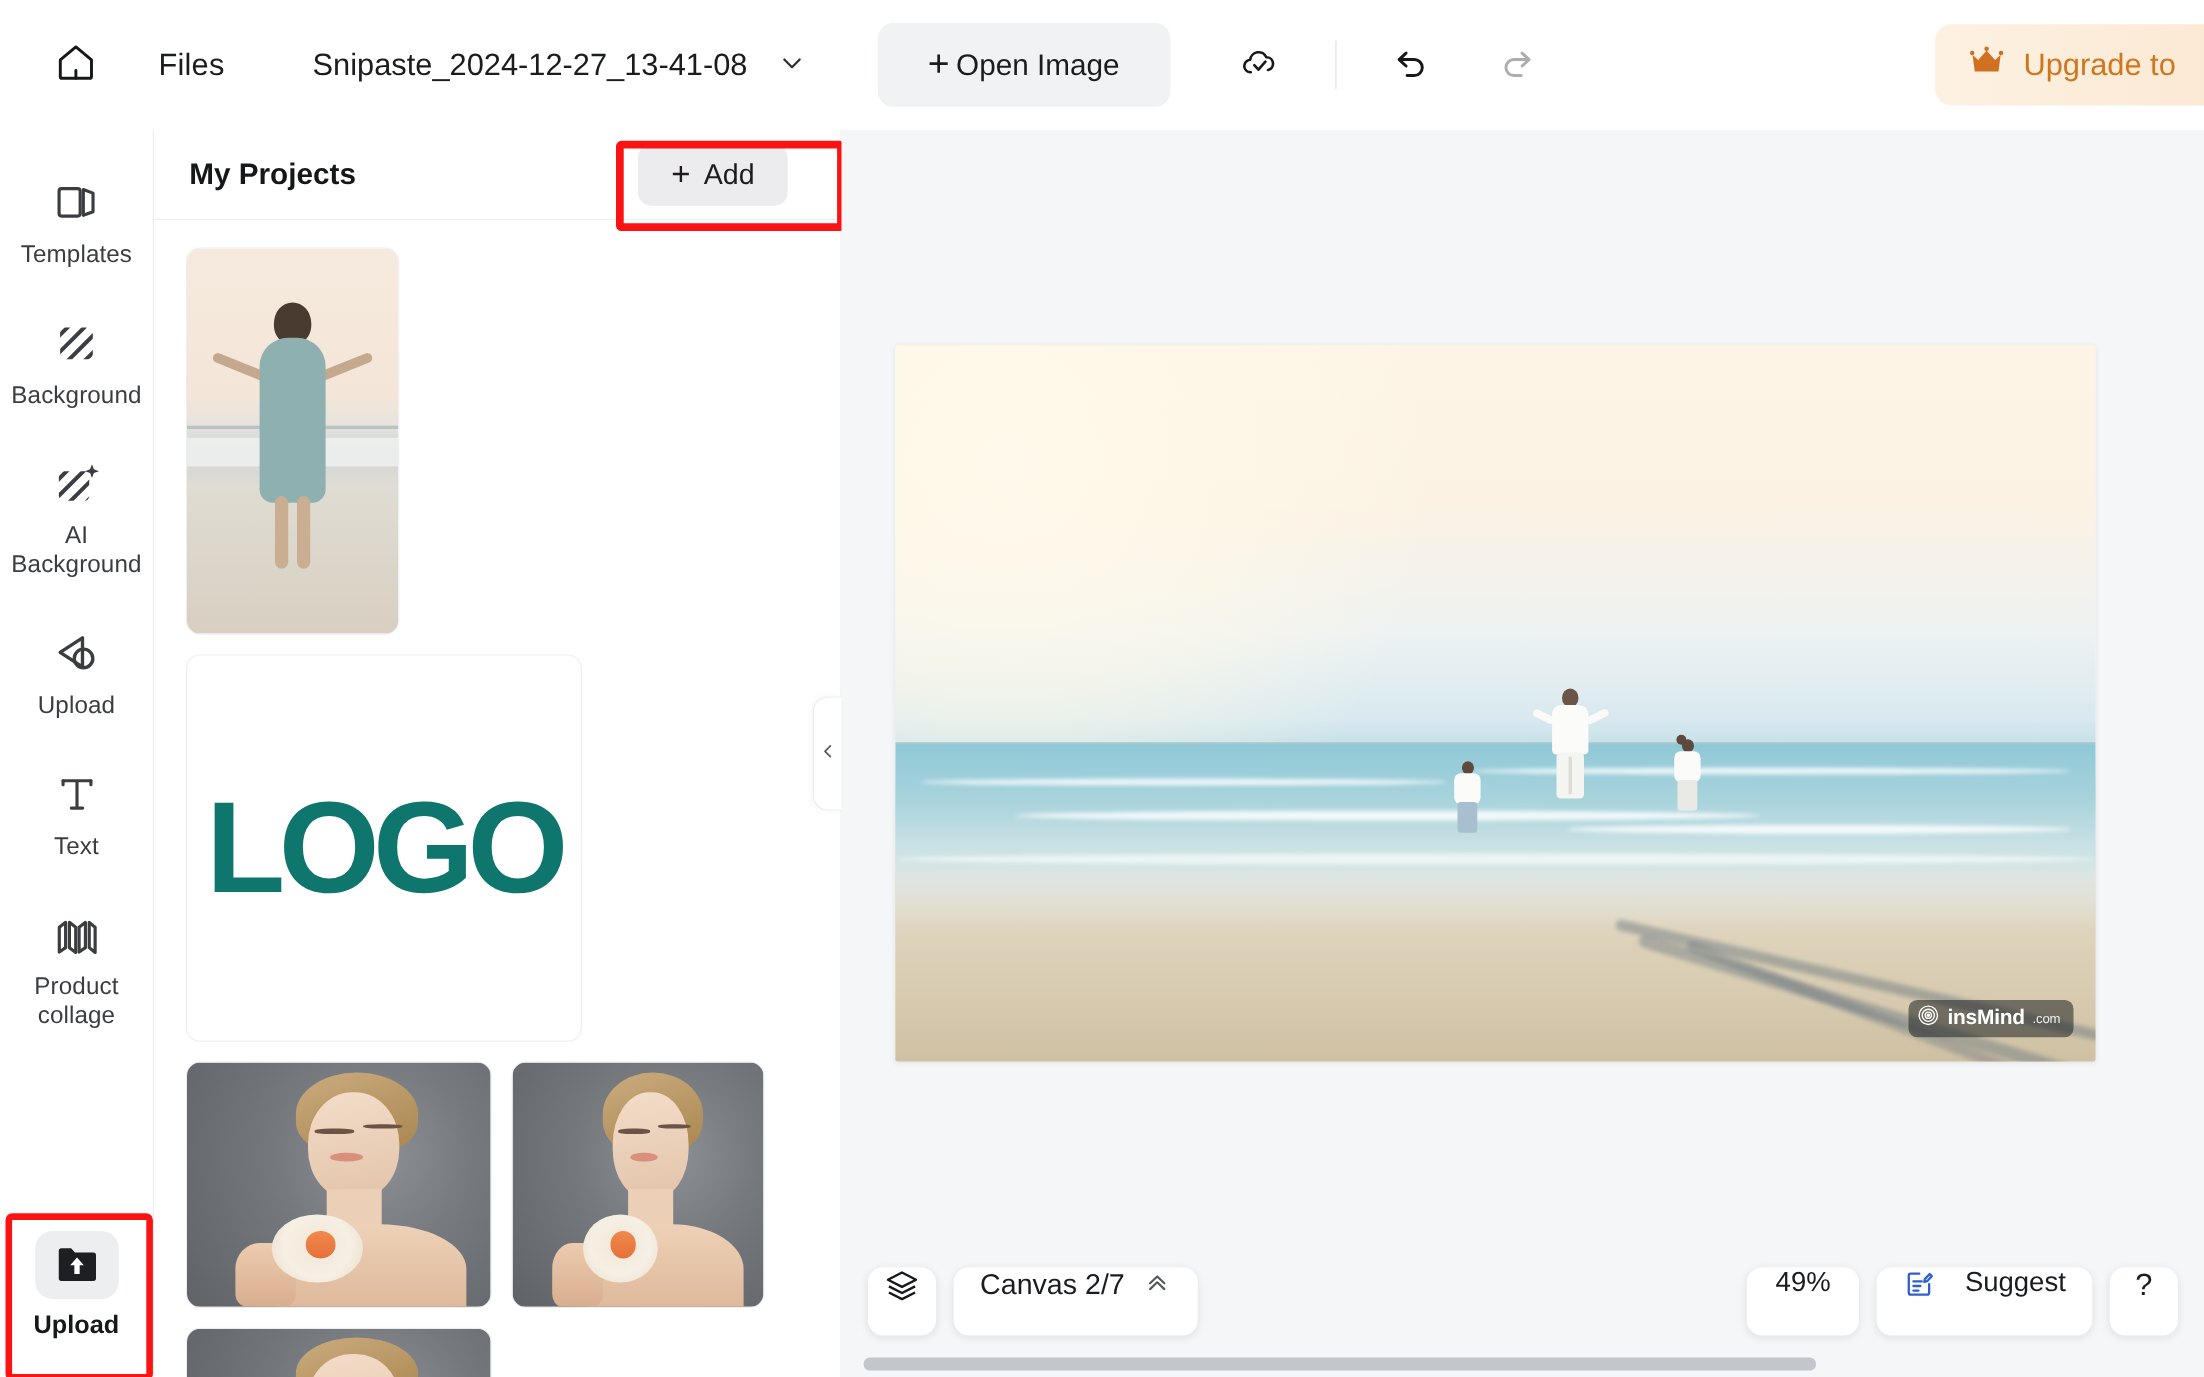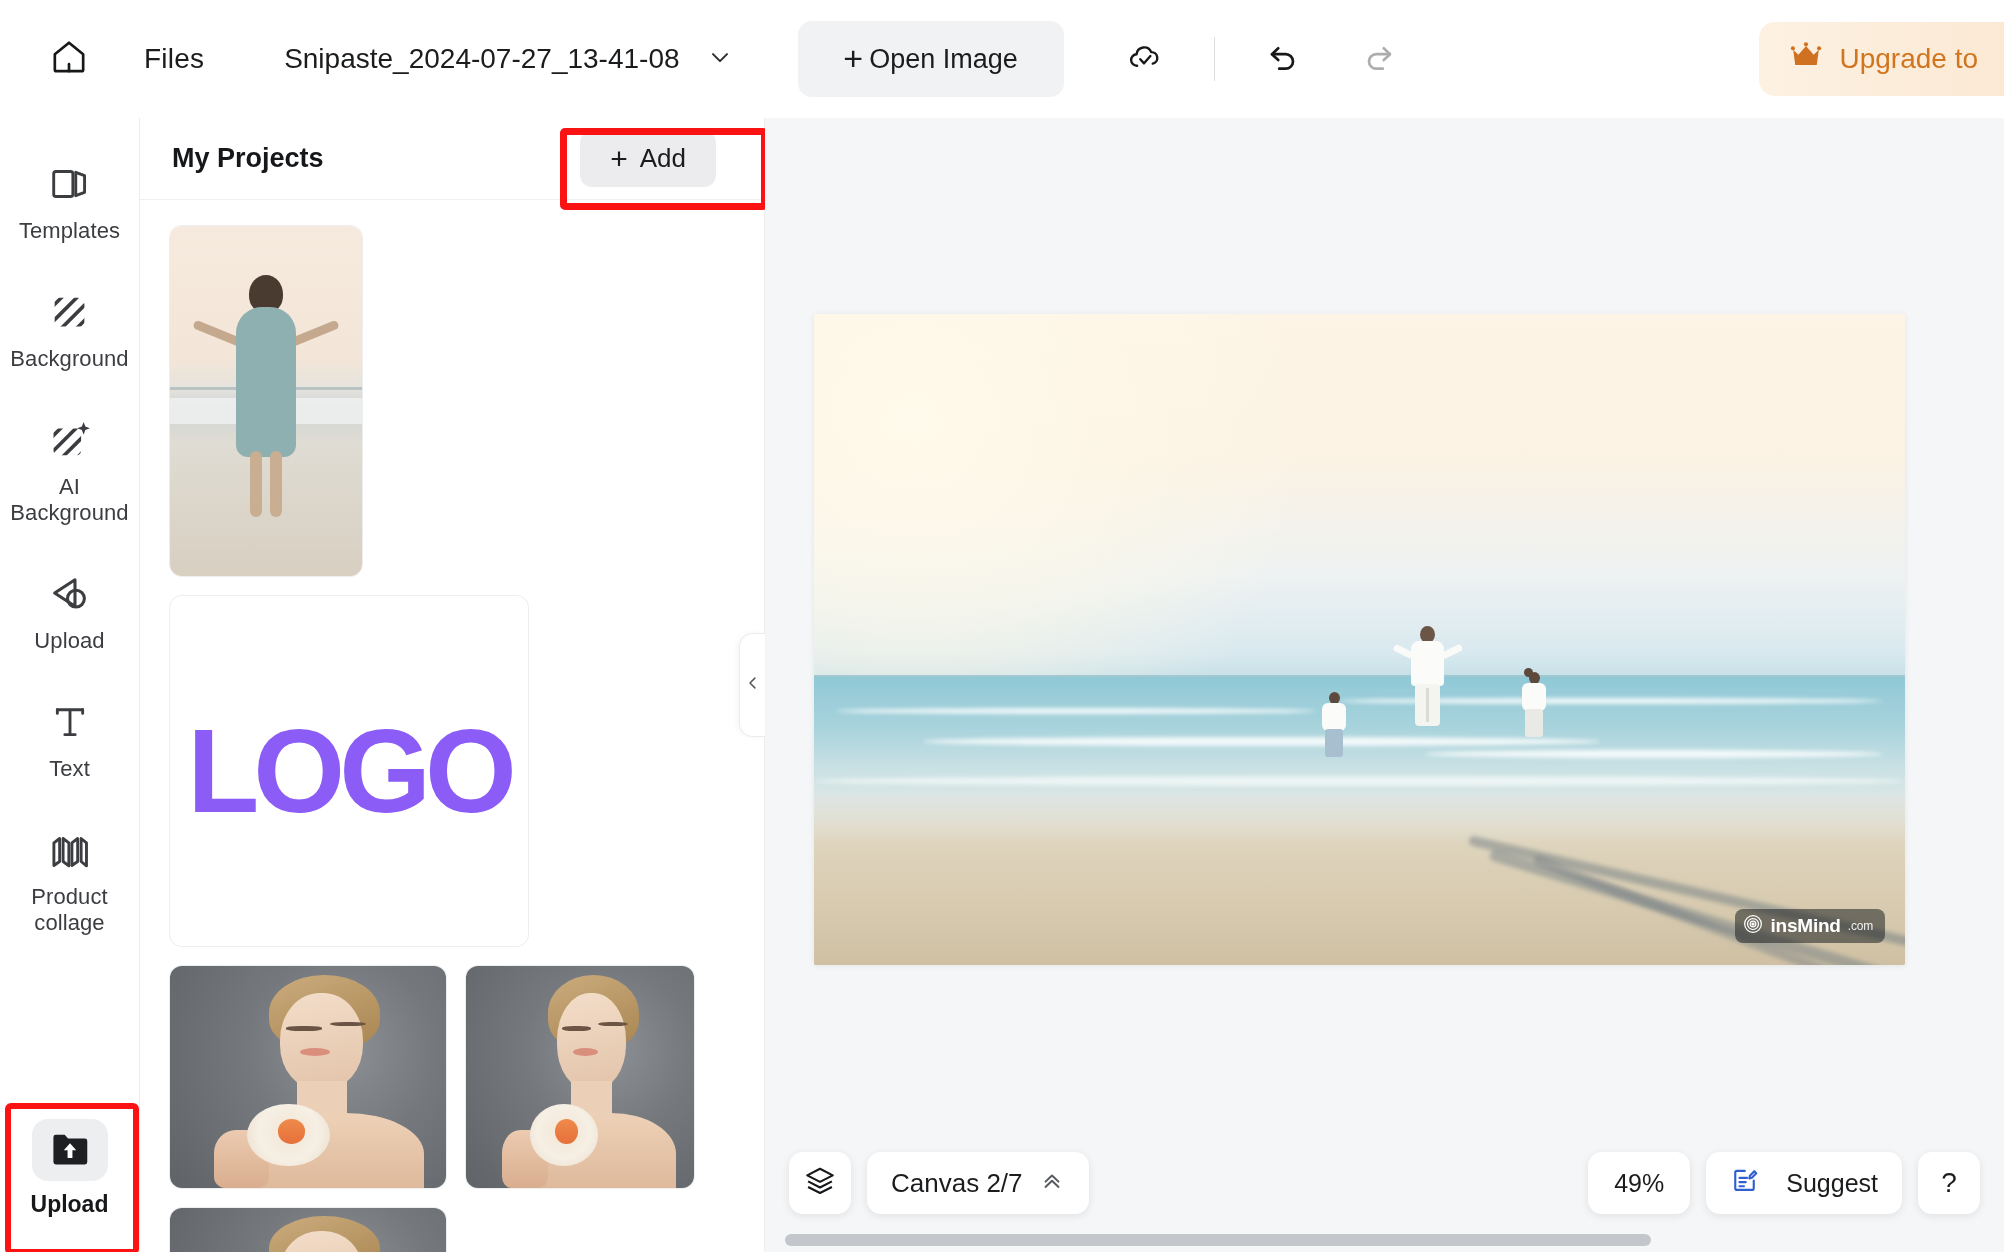--- a/index.html
+++ b/index.html
@@ -163,21 +163,21 @@
   .bl-figure { position:absolute; left:50%; top:14%; transform:translateX(-50%); }
   .bl-head { position:absolute; left:-17px; top:0; width:34px; height:38px; border-radius:50% 50% 45% 45%; background:#4a3b31; }
   .bl-body { position:absolute; left:-30px; top:32px; width:60px; height:150px; border-radius:26px 26px 12px 12px; background:#8fb0b0; }
   .bl-arm-l { position:absolute; left:-74px; top:54px; width:52px; height:9px; border-radius:6px; background:#c4a98e; transform:rotate(22deg); }
   .bl-arm-r { position:absolute; left:22px; top:54px; width:52px; height:9px; border-radius:6px; background:#c4a98e; transform:rotate(-22deg); }
   .bl-leg-l { position:absolute; left:-16px; top:176px; width:12px; height:66px; border-radius:6px; background:#c9ae92; }
   .bl-leg-r { position:absolute; left:4px; top:176px; width:12px; height:66px; border-radius:6px; background:#c9ae92; }
   .bl-horizon { position:absolute; left:0; right:0; top:46%; height:3px; background:#b9c3c4; }
   .bl-surf { position:absolute; left:0; right:0; top:49%; height:26px; background:#eef1f0; opacity:.85; }
 
-  .logo-mark { font-size: 118px; font-weight: 800; color: #8b5cf6;
+  .logo-mark { font-size: 118px; font-weight: 800; color: #0f766e;
     line-height: .82; letter-spacing: -6px; text-align:center; }
 
   .portrait { width:100%; height:100%; position:relative; overflow:hidden;
     background: radial-gradient(circle at 62% 38%, #8d9196 0%, #75797e 42%, #5f6368 100%); }
   .p-hair { position:absolute; left:36%; top:4%; width:40%; height:34%; border-radius:50% 50% 40% 40%;
     background: linear-gradient(160deg,#cbab7e,#a8854f); }
   .p-face { position:absolute; left:40%; top:12%; width:30%; height:44%; border-radius:48% 48% 46% 46%;
     background: linear-gradient(170deg,#f3ddc9,#e2c3a9); }
   .p-eye { position:absolute; width:13%; height:2.2%; border-radius:40%; background:#6b5444; }
   .p-eye.l { left:42%; top:27%; }
@@ -273,21 +273,21 @@
     position:absolute; left:0; right:0; bottom: 0;
     height: 116px;
     display:flex; align-items:center; justify-content:space-between;
     padding: 0 24px 22px 24px;
     pointer-events:none;
   }
   .bb-left, .bb-right { display:flex; align-items:center; gap: 16px; pointer-events:auto; }
   .pill {
     background:#ffffff; border-radius: 14px;
     box-shadow: 0 2px 8px rgba(16,24,40,.09);
-    display:flex; align-items:center; justify-content:center;
+    display:flex; justify-content:center;
     height: 62px; cursor: pointer;
   }
   .pill-sq { width: 62px; }
   .pill-canvas { padding: 0 24px; gap: 16px; font-size: 26px; color:#1b1c1e; }
   .pill-zoom { padding: 0 26px; font-size: 25px; color:#1b1c1e; min-width:92px; }
   .pill-suggest { padding: 0 24px; gap: 26px; font-size: 25px; color:#1b1c1e; }
   .pill-help { width: 62px; font-size: 28px; color:#1b1c1e; }
 
   .hscroll {
     position:absolute; left: 20px; right: 16px; bottom: 6px;
@@ -306,21 +306,21 @@
       <span>
         <svg width="40" height="40" viewBox="0 0 24 24" fill="none" stroke="#17181a" stroke-width="1.6" stroke-linecap="round" stroke-linejoin="round">
           <path d="M3.5 10.4 12 3.4l8.5 7v9.2a.9.9 0 0 1-.9.9H4.4a.9.9 0 0 1-.9-.9z"></path>
           <path d="M12 20.5v-4.2"></path>
         </svg>
       </span>
     </div>
 
     <div class="files-link">Files</div>
 
-    <div class="doc-title">Snipaste_2024-07-27_13-41-08</div>
+    <div class="doc-title">Snipaste_2024-12-27_13-41-08</div>
 
     <div class="title-caret">
       <span>
         <svg width="28" height="28" viewBox="0 0 24 24" fill="none" stroke="#2b2d31" stroke-width="1.7" stroke-linecap="round" stroke-linejoin="round">
           <path d="M6 9.5 12 15.5 18 9.5"></path>
         </svg>
       </span>
     </div>
 
     <div class="open-image-btn">

